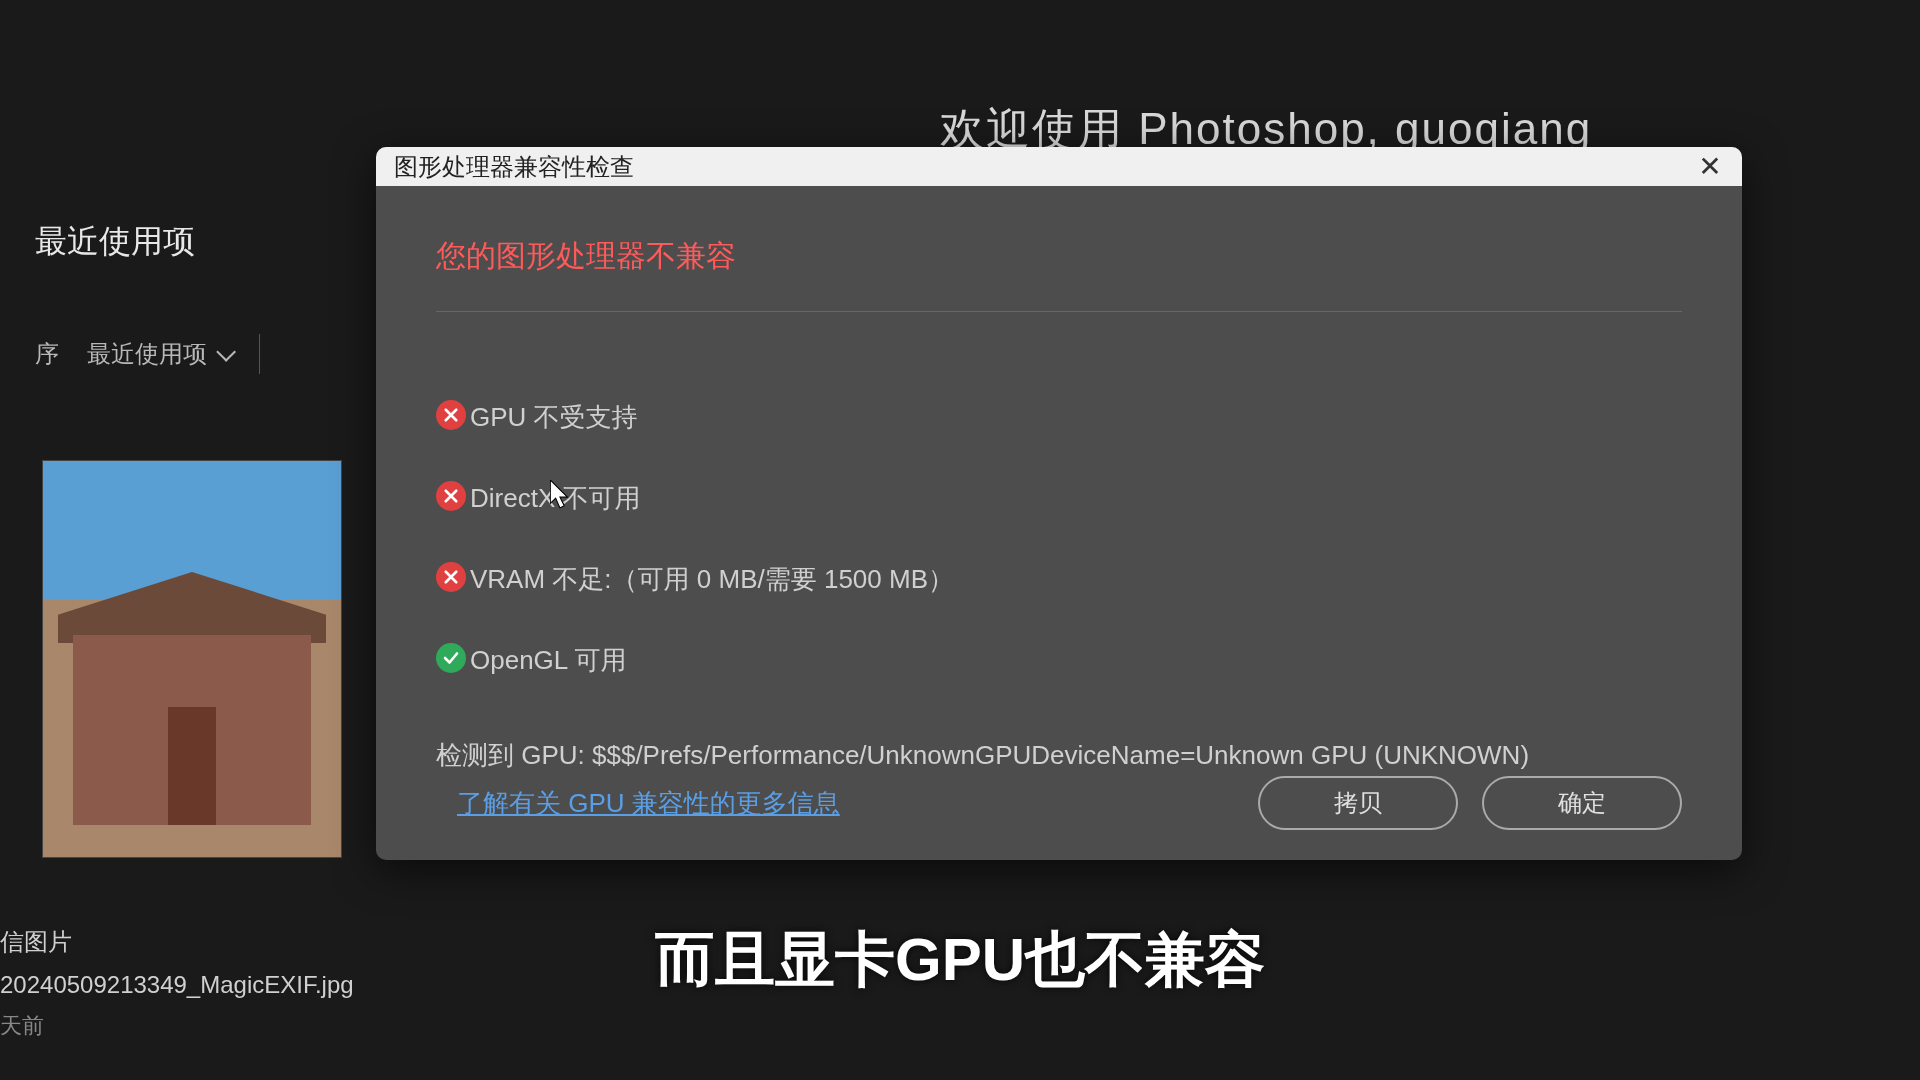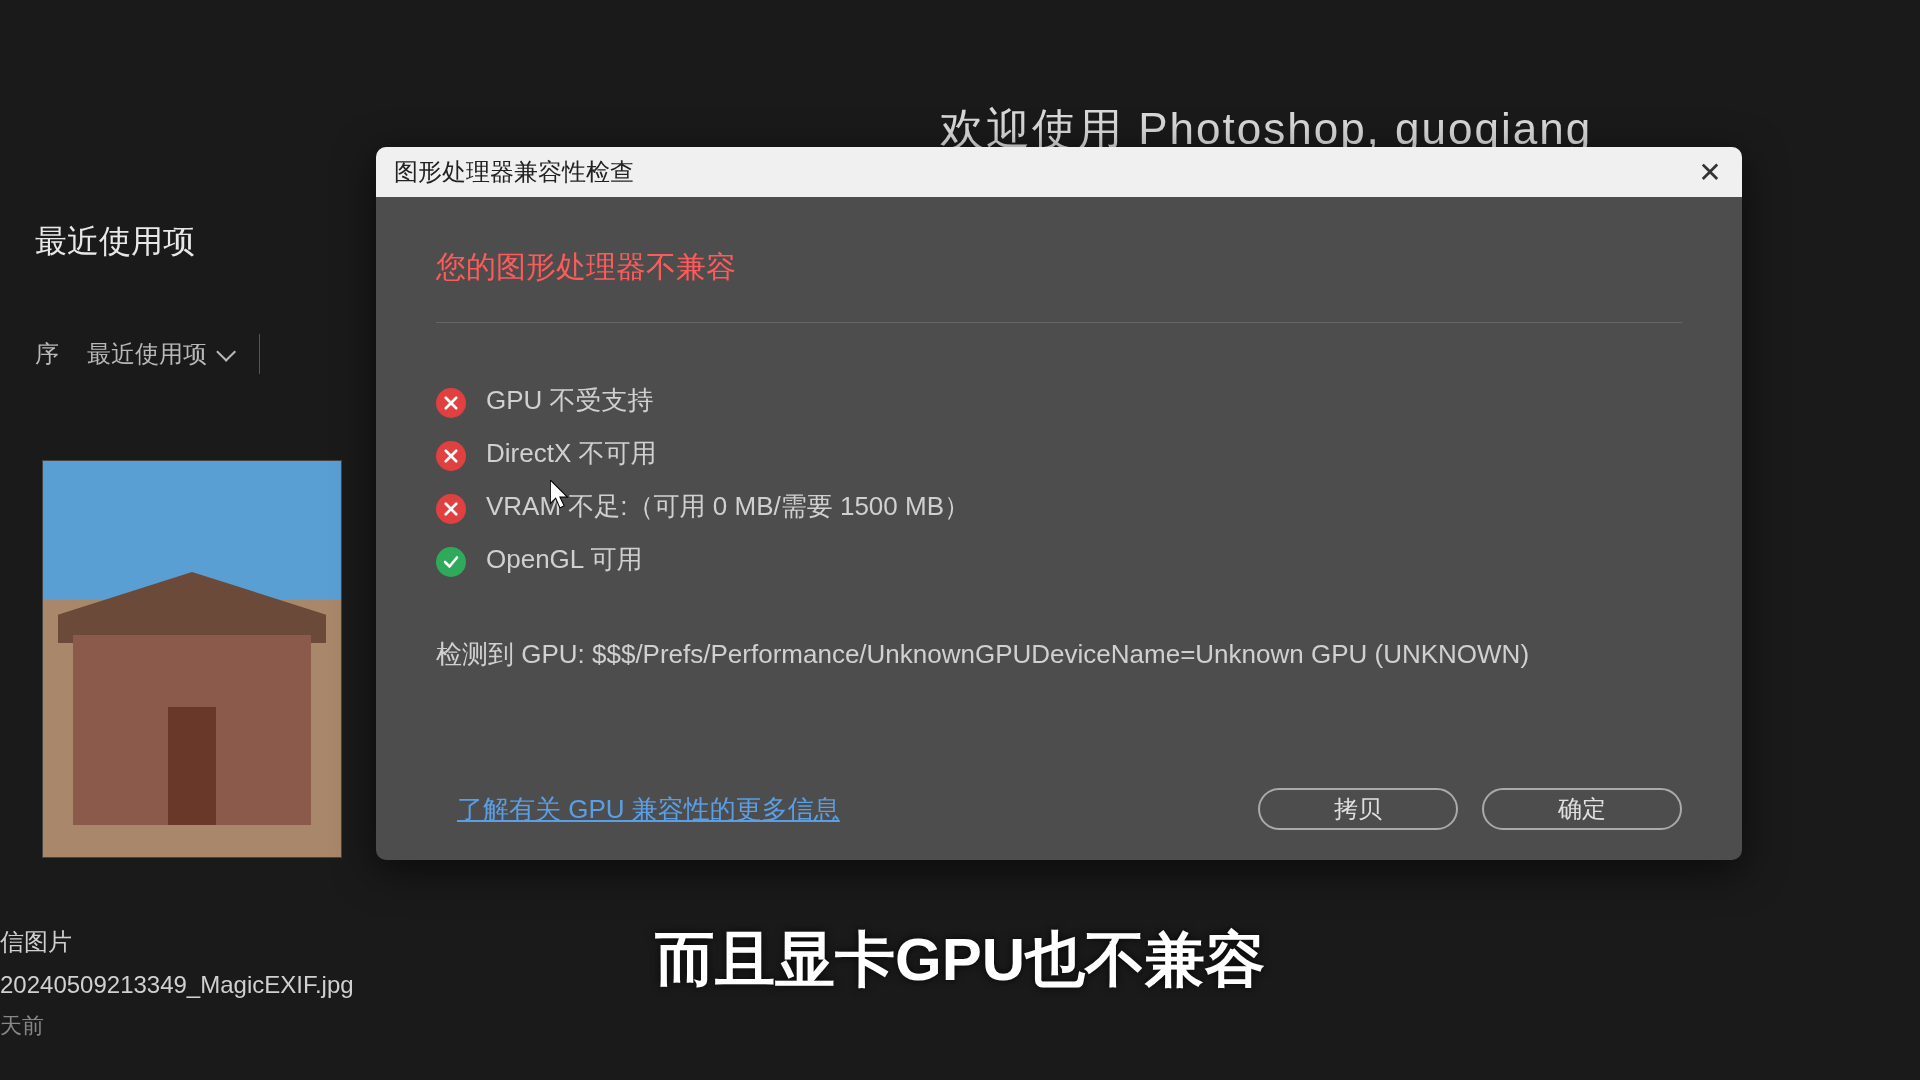--- a/index.html
+++ b/index.html
@@ -81,21 +81,21 @@
   position: absolute;
   left: 376px; top: 147px;
   width: 1366px; height: 713px;
   background: #4d4d4d;
   border-radius: 10px;
   box-shadow: 0 10px 40px rgba(0,0,0,0.6);
   display: flex;
   flex-direction: column;
 }
 .titlebar {
-  height: 50px;
+  height: 39px;
   background: #f0f0f0;
   border-radius: 10px 10px 0 0;
   display: flex;
   align-items: center;
   justify-content: space-between;
   padding: 0 14px 0 18px;
 }
 .titlebar-title { color: #222; font-size: 24px; }
 .close-x { font-size: 28px; color: #333; width: 36px; text-align: center; cursor: pointer; }
 .dialog-body {
@@ -107,40 +107,40 @@
 }
 .alert-heading {
   color: #ff5a5a;
   font-size: 30px;
   font-weight: 500;
   padding-bottom: 34px;
   border-bottom: 1px solid #666;
   margin-bottom: 60px;
 }
 .check-list { display: flex; flex-direction: column; gap: 18px; }
-.check-row { display: flex; align-items: flex-end; gap: 20px; }
+.check-row { display: flex; align-items: flex-start; gap: 4px; margin-top: 28px; }
 .icon { width: 30px; height: 30px; border-radius: 50%; display: flex; align-items: center; justify-content: center; flex-shrink: 0; }
 .icon.fail { background: #e04040; }
 .icon.ok { background: #2eaa5a; }
 .icon svg { width: 18px; height: 18px; }
 .check-text { color: #d0d0d0; }
 .detected { margin-top: 60px; color: #d0d0d0; }
 .link { color: #5a9fe6; text-decoration: underline; cursor: pointer; }
 .dialog-footer {
   position: absolute;
   bottom: 30px; left: 60px; right: 60px;
   display: flex;
   align-items: center;
   justify-content: space-between;
   margin-left: 21px;
 }
 .footer-buttons { display: flex; gap: 24px; }
 .btn {
   min-width: 200px;
-  height: 42px;
+  height: 54px;
   border: 2px solid #aaa;
   border-radius: 27px;
   background: transparent;
   color: #e0e0e0;
   font-size: 24px;
   display: flex;
   align-items: center;
   justify-content: center;
   cursor: pointer;
 }

